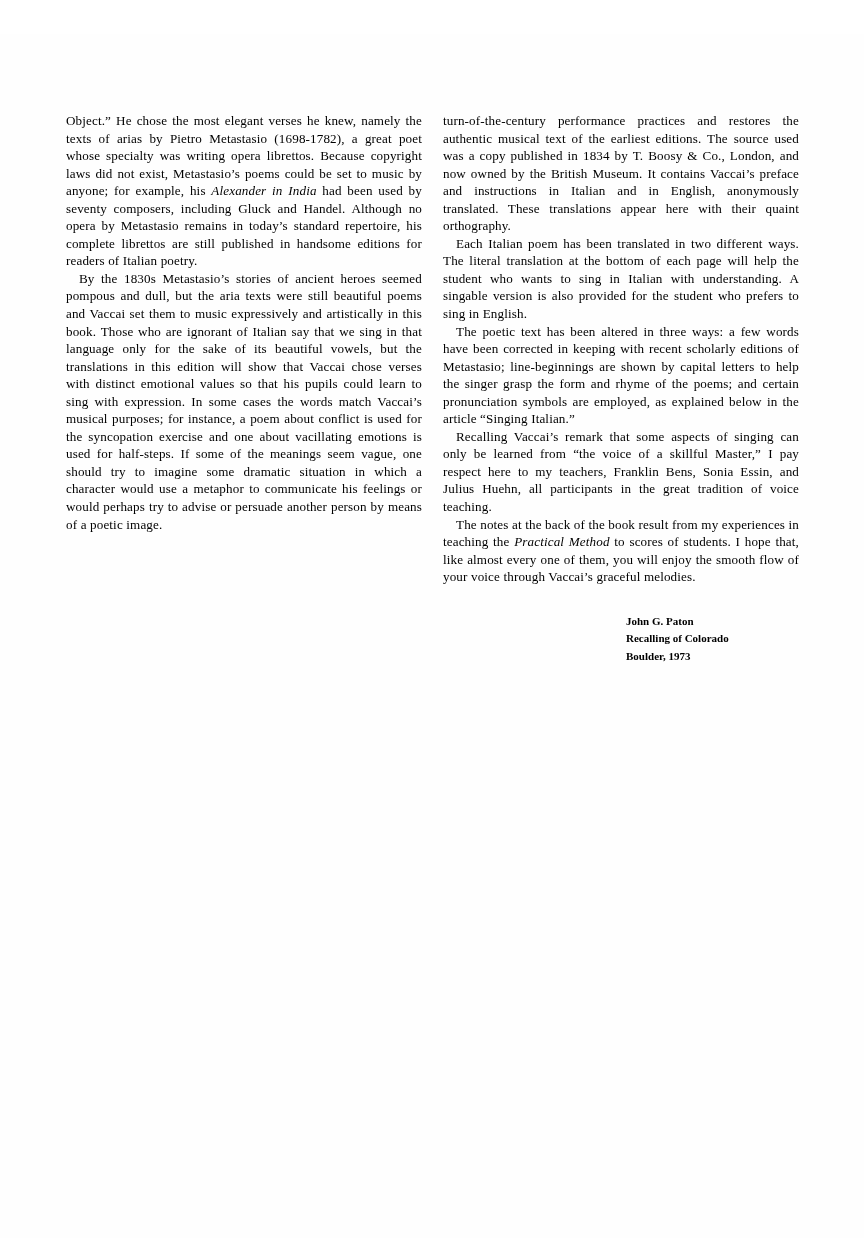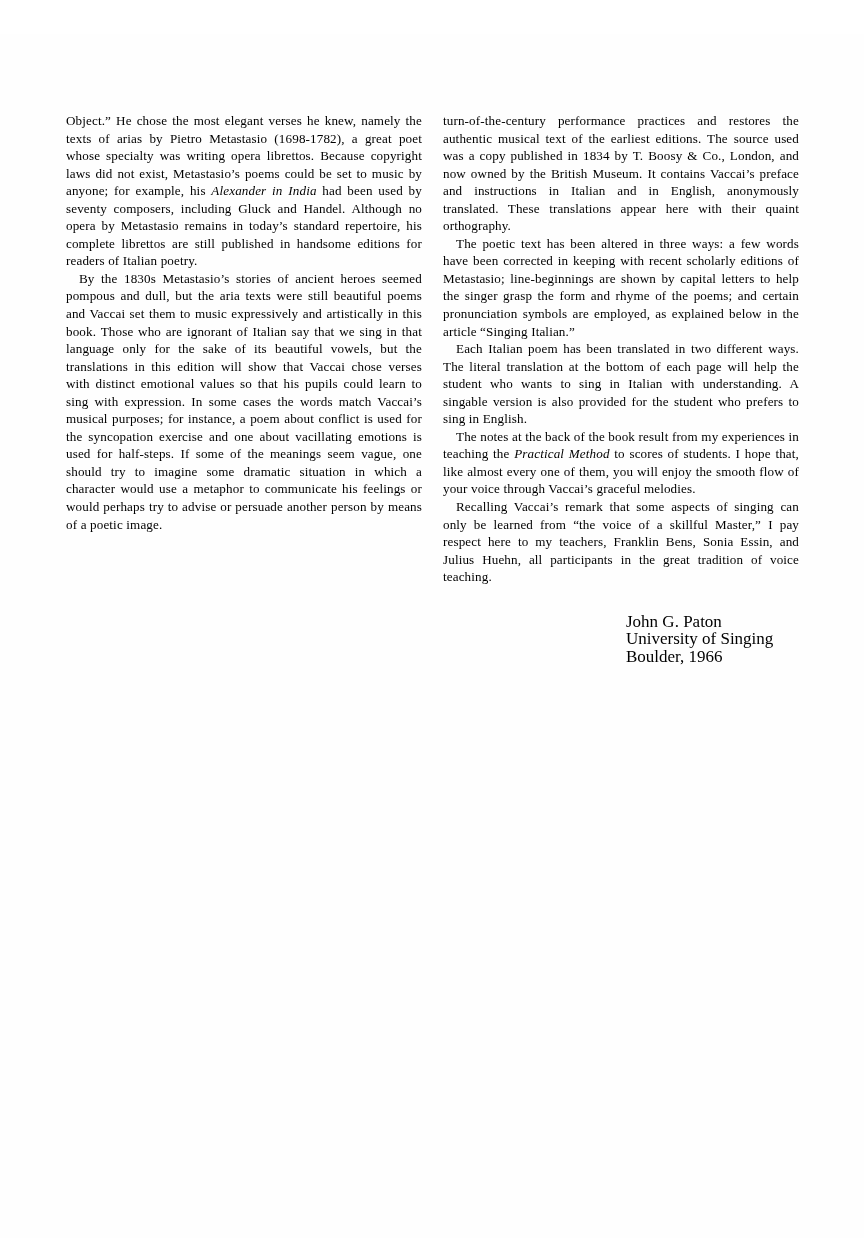--- a/index.html
+++ b/index.html
@@ -56,22 +56,23 @@
     text-indent: 13px;
   }
 
   p.body-par .it {
     font-style: italic;
   }
 
   .signature {
     margin-top: 27px;
     margin-left: 183px;
-    font-size: 17px;
+    font-size: 11px;
     line-height: 17.55px;
+    font-weight: bold;
   }
 
   .signature .sig-line {
     display: block;
     white-space: nowrap;
   }
 
   .folio {
     position: absolute;
     left: 0;
@@ -89,27 +90,27 @@
 
   <div class="columns">
 
     <div class="col" id="left-column">
         <p class="body-par"><span>Object.” He chose the most elegant verses he knew, namely the texts of arias by Pietro Metastasio (1698-1782), a great poet whose specialty was writing opera librettos. Because copyright laws did not exist, Metastasio’s poems could be set to music by anyone; for example, his </span><span class="it">Alexander in India</span><span> had been used by seventy composers, including Gluck and Handel. Although no opera by Metastasio remains in today’s standard repertoire, his complete librettos are still published in handsome editions for readers of Italian poetry.</span></p>
         <p class="body-par indented"><span>By the 1830s Metastasio’s stories of ancient heroes seemed pompous and dull, but the aria texts were still beautiful poems and Vaccai set them to music expressively and artistically in this book. Those who are ignorant of Italian say that we sing in that language only for the sake of its beautiful vowels, but the translations in this edition will show that Vaccai chose verses with distinct emotional values so that his pupils could learn to sing with expression. In some cases the words match Vaccai’s musical purposes; for instance, a poem about conflict is used for the syncopation exercise and one about vacillating emotions is used for half-steps. If some of the meanings seem vague, one should try to imagine some dramatic situation in which a character would use a metaphor to communicate his feelings or would perhaps try to advise or persuade another person by means of a poetic image.</span></p>
       </div>
 
     <div class="col" id="right-column">
         <p class="body-par"><span>turn-of-the-century performance practices and restores the authentic musical text of the earliest editions. The source used was a copy published in 1834 by T. Boosy &amp; Co., London, and now owned by the British Museum. It contains Vaccai’s preface and instructions in Italian and in English, anonymously translated. These translations appear here with their quaint orthography.</span></p>
+        <p class="body-par indented"><span>Each Italian poem has been translated in two different ways. The literal translation at the bottom of each page will help the student who wants to sing in Italian with understanding. A singable version is also provided for the student who prefers to sing in English.</span></p>
         <p class="body-par indented"><span>The poetic text has been altered in three ways: a few words have been corrected in keeping with recent scholarly editions of Metastasio; line-beginnings are shown by capital letters to help the singer grasp the form and rhyme of the poems; and certain pronunciation symbols are employed, as explained below in the article “Singing Italian.”</span></p>
-        <p class="body-par indented"><span>Each Italian poem has been translated in two different ways. The literal translation at the bottom of each page will help the student who wants to sing in Italian with understanding. A singable version is also provided for the student who prefers to sing in English.</span></p>
+        <p class="body-par indented"><span>Recalling Vaccai’s remark that some aspects of singing can only be learned from “the voice of a skillful Master,” I pay respect here to my teachers, Franklin Bens, Sonia Essin, and Julius Huehn, all participants in the great tradition of voice teaching.</span></p>
         <p class="body-par indented"><span>The notes at the back of the book result from my experiences in teaching the </span><span class="it">Practical Method</span><span> to scores of students. I hope that, like almost every one of them, you will enjoy the smooth flow of your voice through Vaccai’s graceful melodies.</span></p>
-        <p class="body-par indented"><span>Recalling Vaccai’s remark that some aspects of singing can only be learned from “the voice of a skillful Master,” I pay respect here to my teachers, Franklin Bens, Sonia Essin, and Julius Huehn, all participants in the great tradition of voice teaching.</span></p>
         <div class="signature">
           <span class="sig-line">John G. Paton</span>
-          <span class="sig-line">University of Singing</span>
-          <span class="sig-line">Boulder, 1966</span>
+          <span class="sig-line">Recalling of Colorado</span>
+          <span class="sig-line">Boulder, 1973</span>
         </div>
       </div>
 
   </div>
 
 
 </div>
 
 </body></html>

